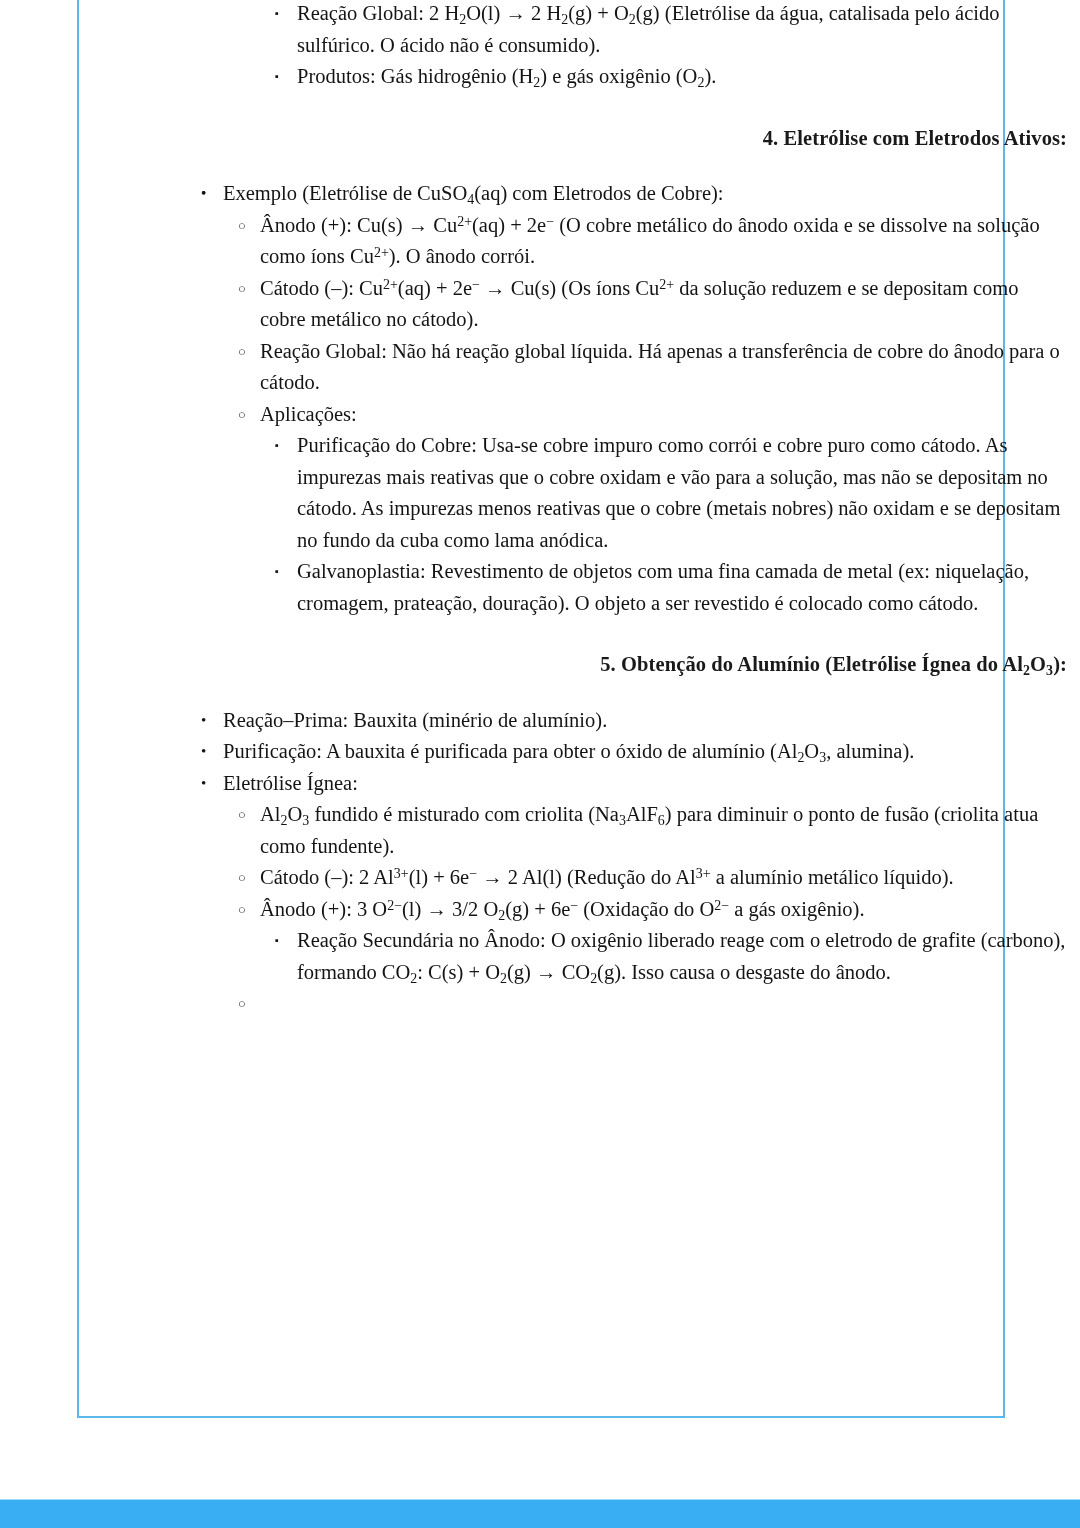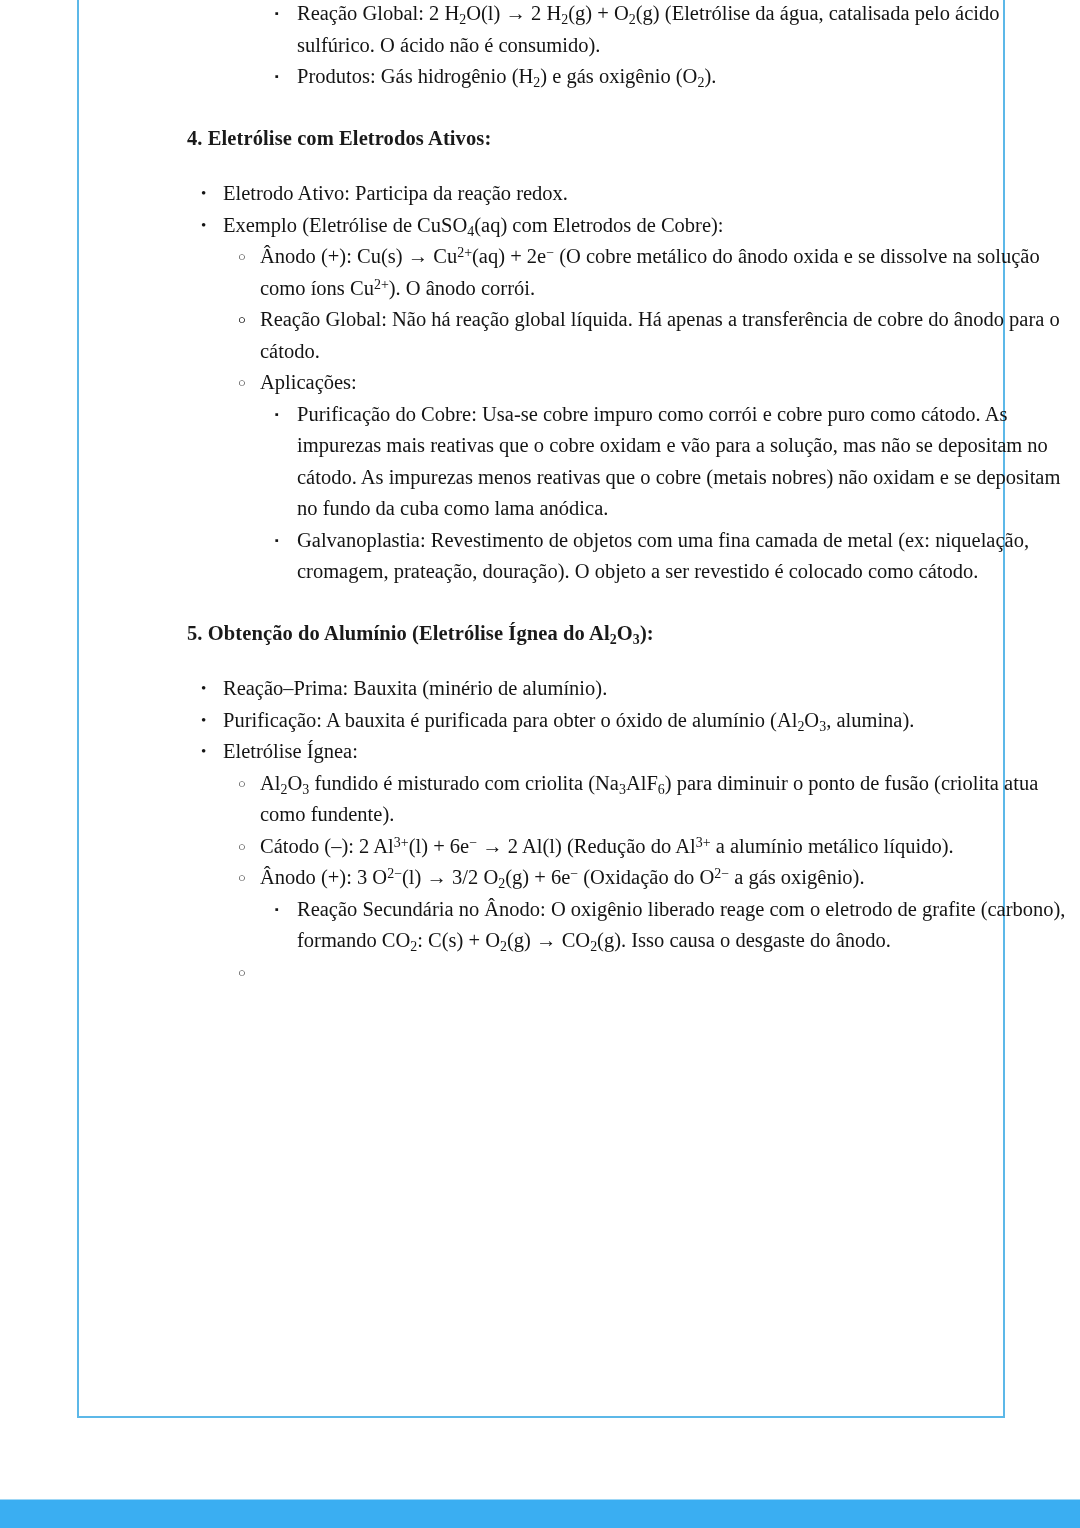--- a/index.html
+++ b/index.html
@@ -48,20 +48,21 @@
   }
 
   
   .doc-heading {
     font-weight: bold;
     font-size: 20.5px;
     color: #1a1a1a;
     letter-spacing: 0.1px;
     line-height: 1.35;
     margin: 0;
+    text-align: right;
   }
 
   .li {
     position: relative;
     font-size: 20.5px;
     line-height: 31.5px;
     color: #141414;
     margin: 0;
     padding: 0;
   }
@@ -93,24 +94,24 @@
 </head>
 <body style="background: rgb(255, 255, 255);">
 
 <div id="page-frame" style="border-color: rgb(92, 184, 232);">
   <div id="content">
       <div class="li lvl3"><span class="bullet">▪</span><span class="li-text">Reação Global: 2 H<sub>2</sub>O(l) → 2 H<sub>2</sub>(g) + O<sub>2</sub>(g) (Eletrólise da água, catalisada pelo ácido sulfúrico. O ácido não é consumido).</span></div>
       <div class="li lvl3"><span class="bullet">▪</span><span class="li-text">Produtos: Gás hidrogênio (H<sub>2</sub>) e gás oxigênio (O<sub>2</sub>).</span></div>
       <div class="gap-lg"></div>
       <div class="doc-heading">4. Eletrólise com Eletrodos Ativos:</div>
       <div class="gap-md"></div>
-      <div class="li lvl1"><span class="bullet">•</span><span class="li-text">Eletrodo Ativo: Participa da reação redox.</span></div>
+      <div class="li lvl1"><span class="bullet">•</span></div>
       <div class="li lvl1"><span class="bullet">•</span><span class="li-text">Exemplo (Eletrólise de CuSO<sub>4</sub>(aq) com Eletrodos de Cobre):</span></div>
       <div class="li lvl2"><span class="bullet">○</span><span class="li-text">Ânodo (+): Cu(s) → Cu<sup>2+</sup>(aq) + 2e<sup>−</sup> (O cobre metálico do ânodo oxida e se dissolve na solução como íons Cu<sup>2+</sup>). O ânodo corrói.</span></div>
-      <div class="li lvl2"><span class="bullet">○</span></div>
+      <div class="li lvl2"><span class="bullet">○</span><span class="li-text">Cátodo (–): Cu<sup>2+</sup>(aq) + 2e<sup>−</sup> → Cu(s) (Os íons Cu<sup>2+</sup> da solução reduzem e se depositam como cobre metálico no cátodo).</span></div>
       <div class="li lvl2"><span class="bullet">○</span><span class="li-text">Reação Global: Não há reação global líquida. Há apenas a transferência de cobre do ânodo para o cátodo.</span></div>
       <div class="li lvl2"><span class="bullet">○</span><span class="li-text">Aplicações:</span></div>
       <div class="li lvl3"><span class="bullet">▪</span><span class="li-text">Purificação do Cobre: Usa-se cobre impuro como corrói e cobre puro como cátodo. As impurezas mais reativas que o cobre oxidam e vão para a solução, mas não se depositam no cátodo. As impurezas menos reativas que o cobre (metais nobres) não oxidam e se depositam no fundo da cuba como lama anódica.</span></div>
       <div class="li lvl3"><span class="bullet">▪</span><span class="li-text">Galvanoplastia: Revestimento de objetos com uma fina camada de metal (ex: niquelação, cromagem, prateação, douração). O objeto a ser revestido é colocado como cátodo.</span></div>
       <div class="gap-lg"></div>
       <div class="doc-heading">5. Obtenção do Alumínio (Eletrólise Ígnea do Al<sub>2</sub>O<sub>3</sub>):</div>
       <div class="gap-md"></div>
       <div class="li lvl1"><span class="bullet">•</span><span class="li-text">Reação–Prima: Bauxita (minério de alumínio).</span></div>
       <div class="li lvl1"><span class="bullet">•</span><span class="li-text">Purificação: A bauxita é purificada para obter o óxido de alumínio (Al<sub>2</sub>O<sub>3</sub>, alumina).</span></div>
       <div class="li lvl1"><span class="bullet">•</span><span class="li-text">Eletrólise Ígnea:</span></div>

